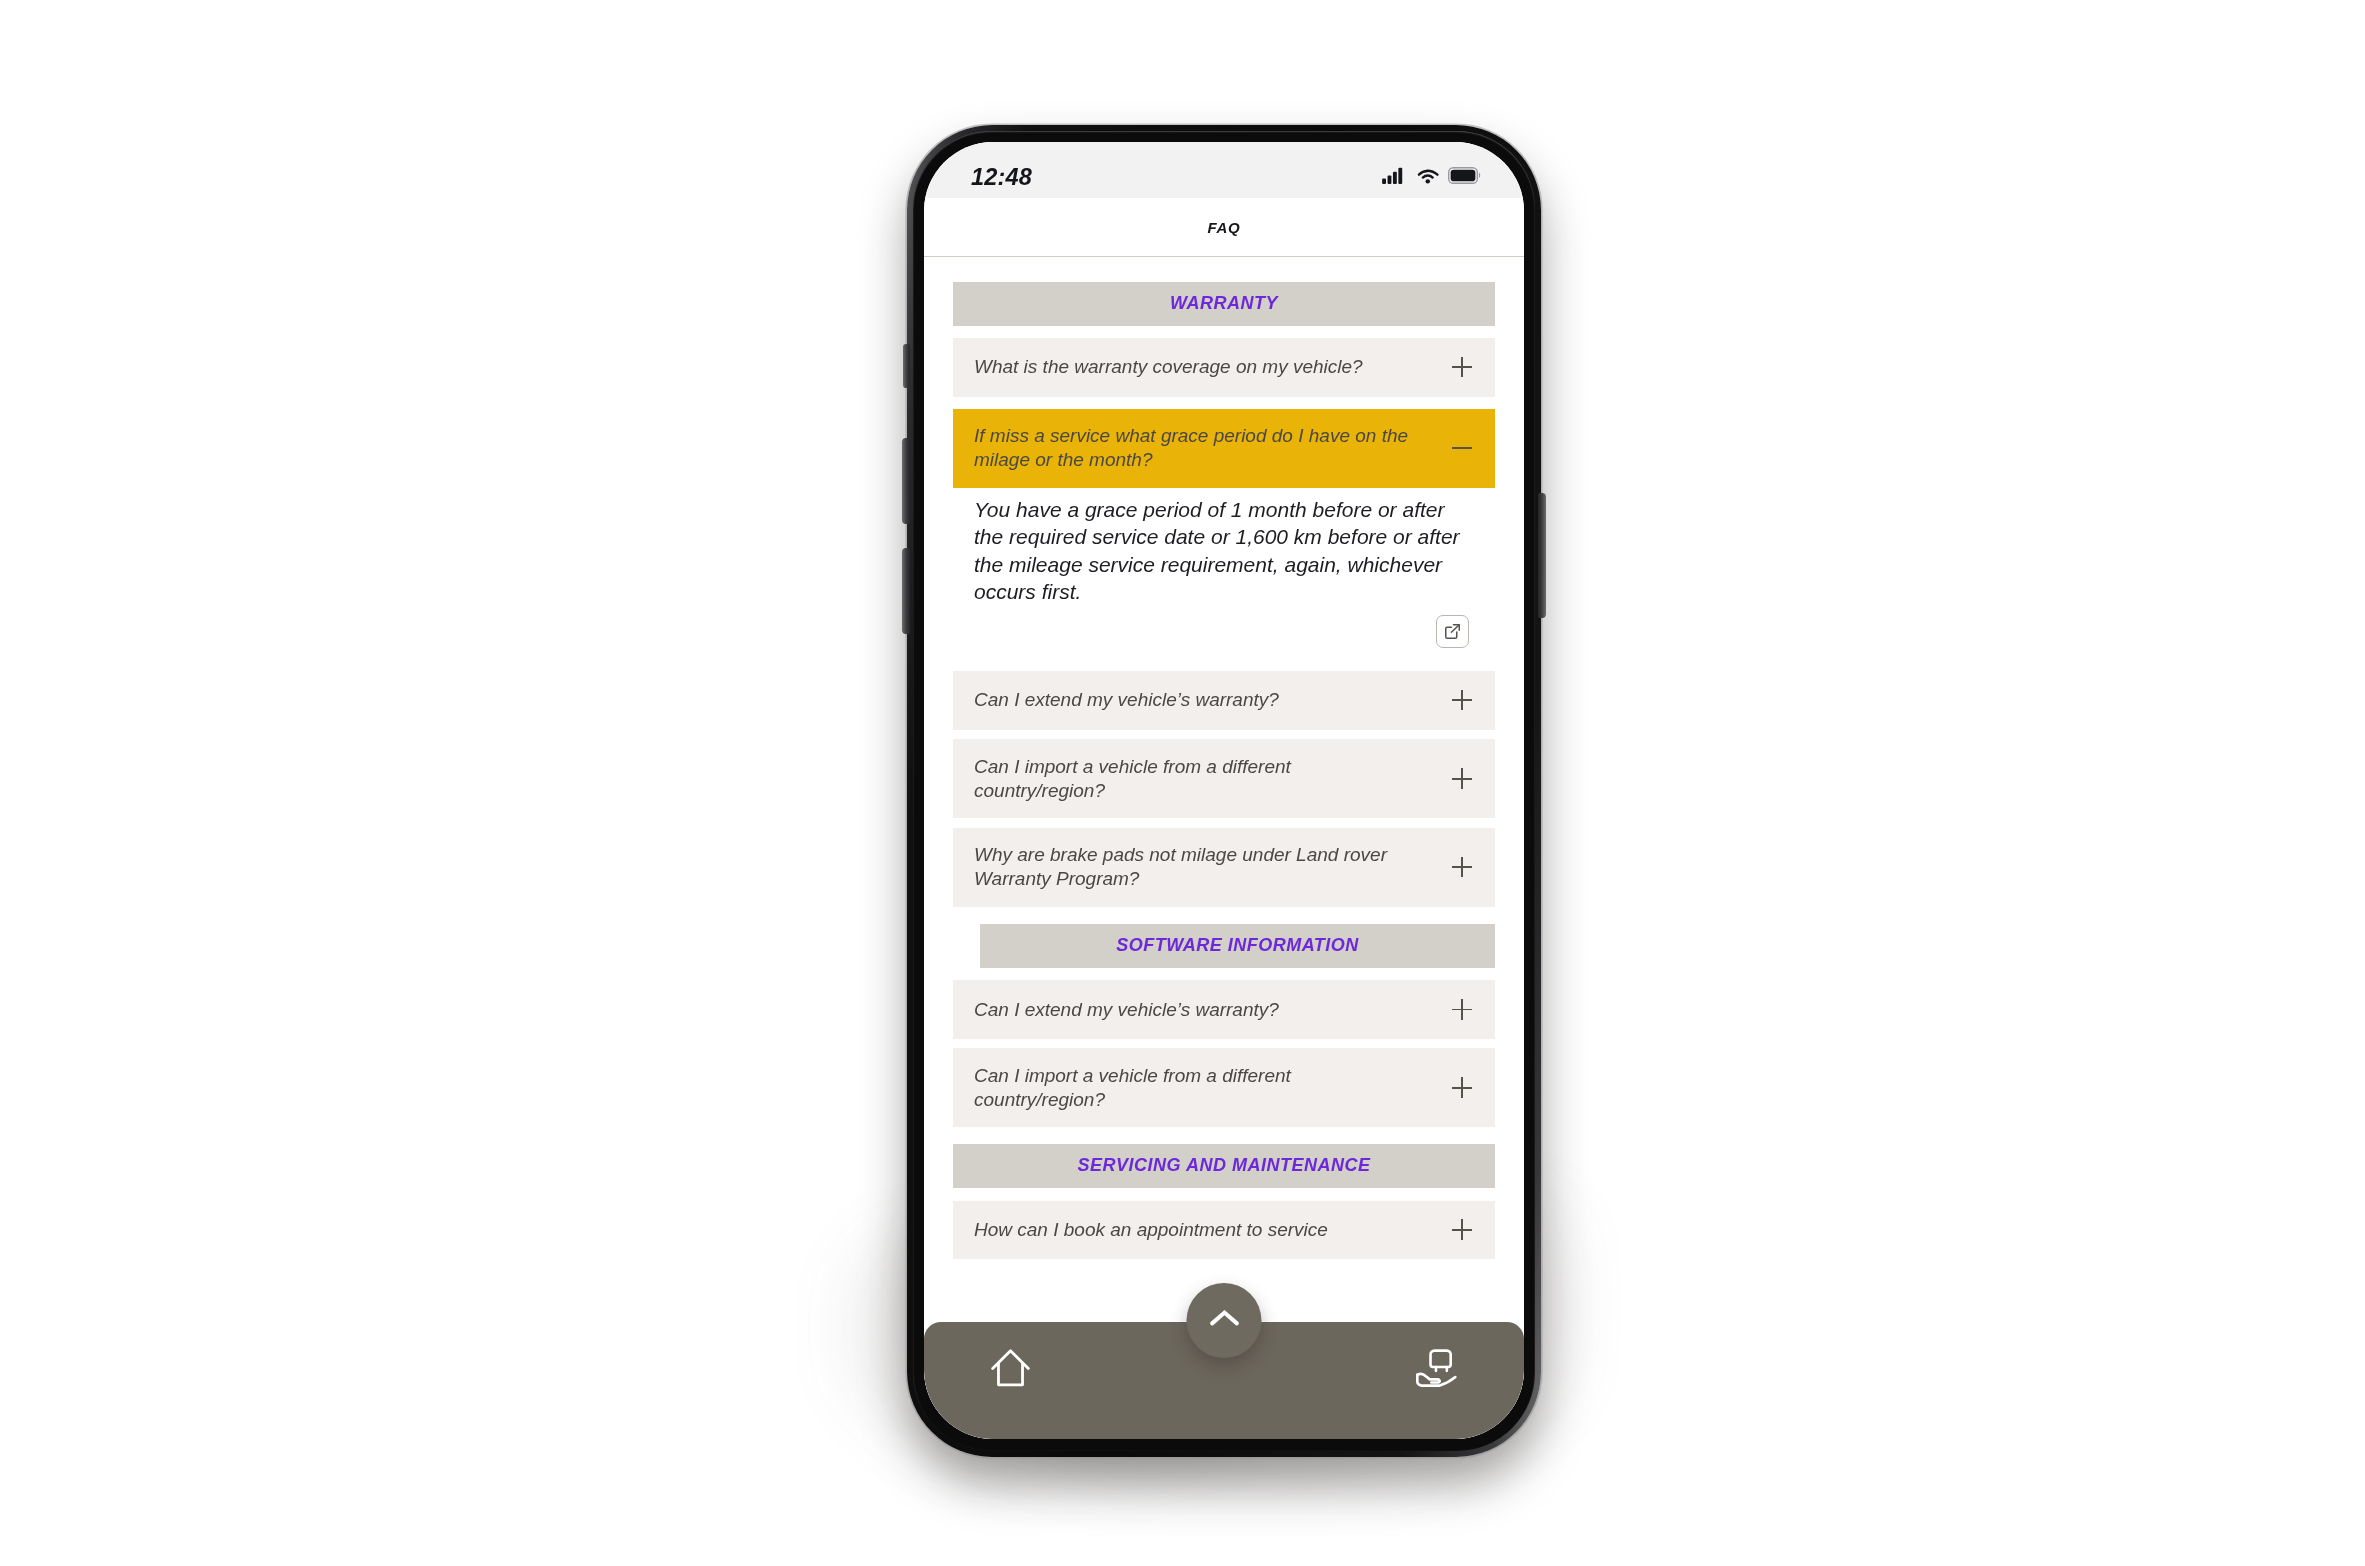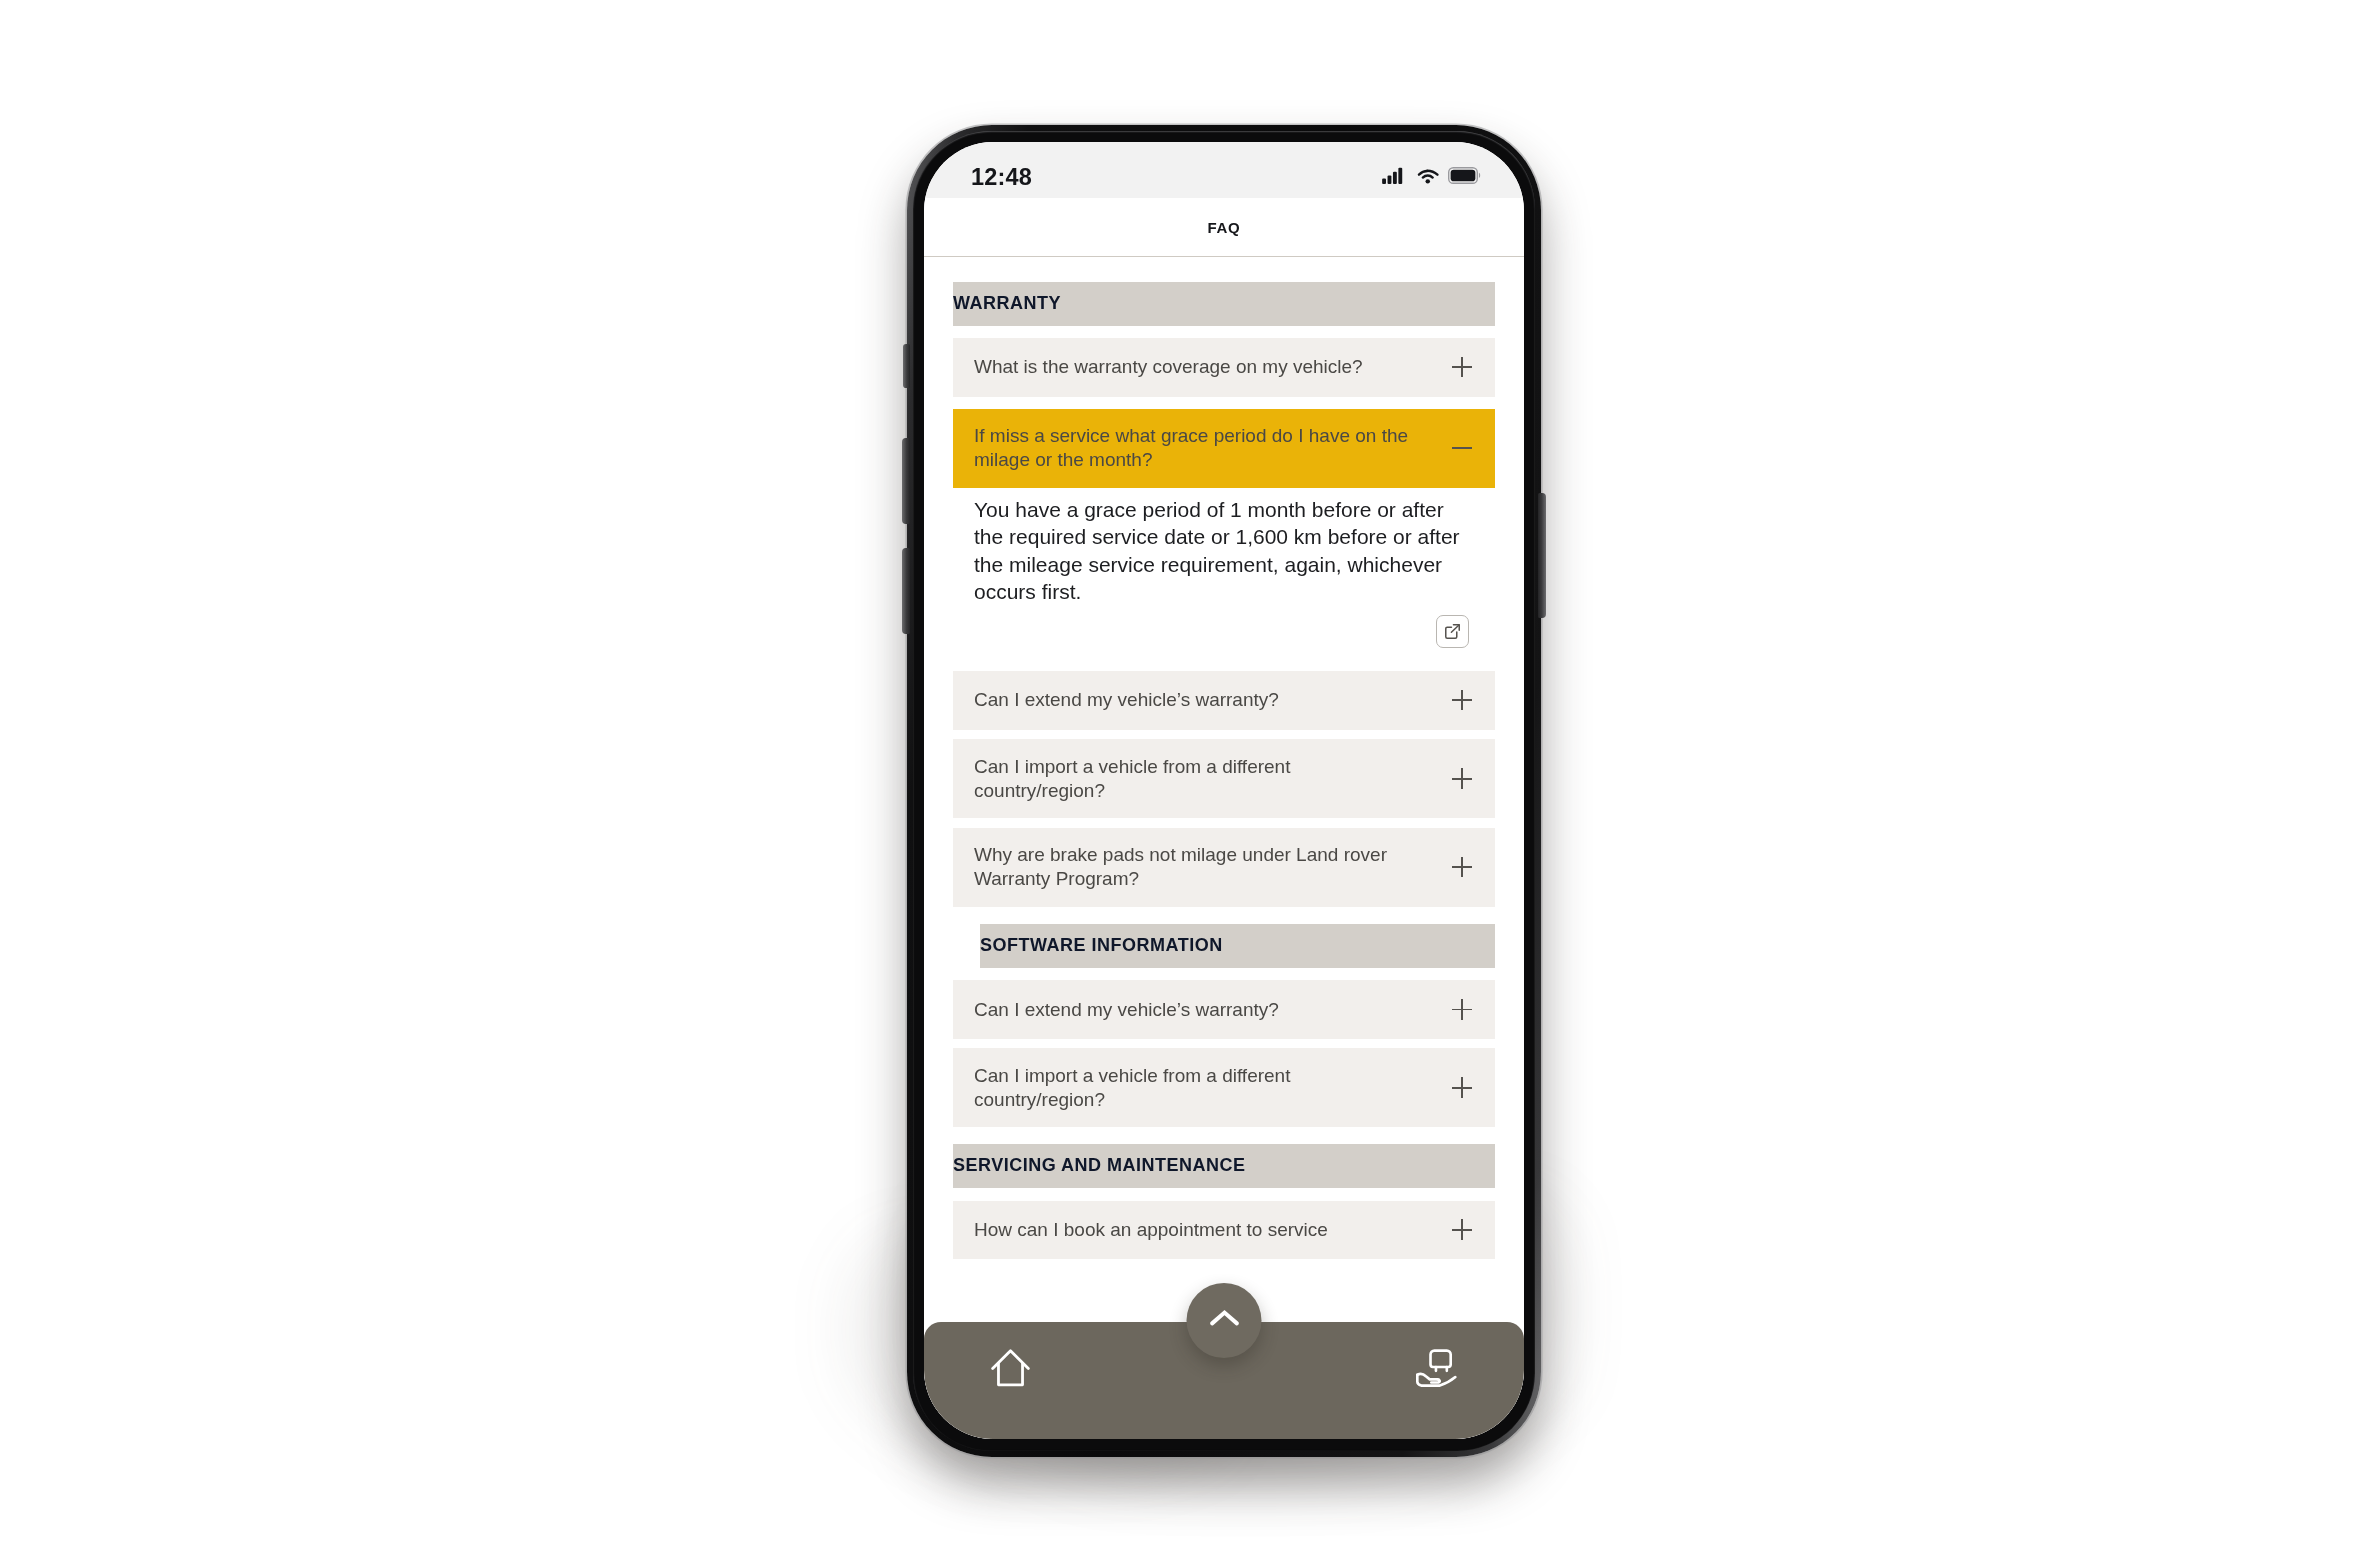--- a/index.html
+++ b/index.html
@@ -13,20 +13,21 @@
     font-family: "Liberation Sans", sans-serif;
     overflow: hidden;
     position: relative;
   }
 
   
   #scene {
     position: absolute;
     inset: 0;
     background: #ffffff;
+    font-style: italic;
   }
 
   
   #phone-shadow {
     position: absolute;
     left: 901px;
     top: 1175px;
     width: 689px;
     height: 329px;
     background: radial-gradient(ellipse at 50% 40%, rgba(60,55,50,0.42) 0%, rgba(60,55,50,0.22) 35%, rgba(60,55,50,0.07) 62%, rgba(255,255,255,0) 80%);
@@ -140,25 +141,26 @@
     position: relative;
     height: calc(100% - 56px - 58px);
     background: #ffffff;
     padding: 25px 29px 0 29px;
     box-sizing: border-box;
     overflow: hidden;
   }
 
   .section-header {
     background: #d3cfc9;
+    text-align: center;
     padding: 11px 0 11.7px 0;
     margin-bottom: 12.5px;
     font-size: 18px;
     font-weight: 700;
-    color: #0f172a;
+    color: #6d28d9;
     letter-spacing: 0.5px;
   }
 
   .faq-item {
     background: #f2efec;
     margin-bottom: 9.4px;
   }
   .faq-q-row {
     display: flex;
     align-items: center;

